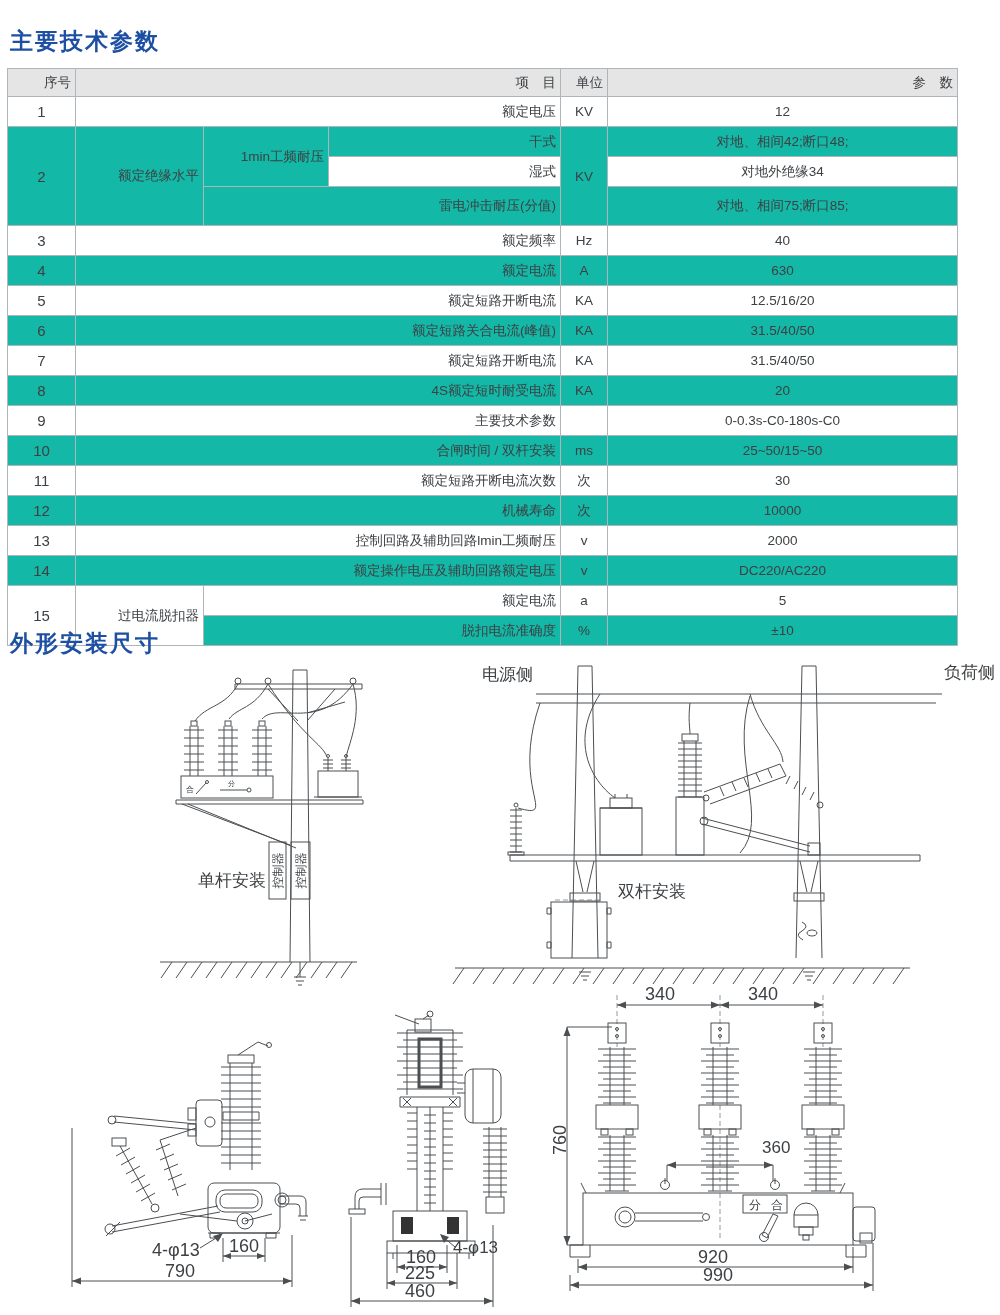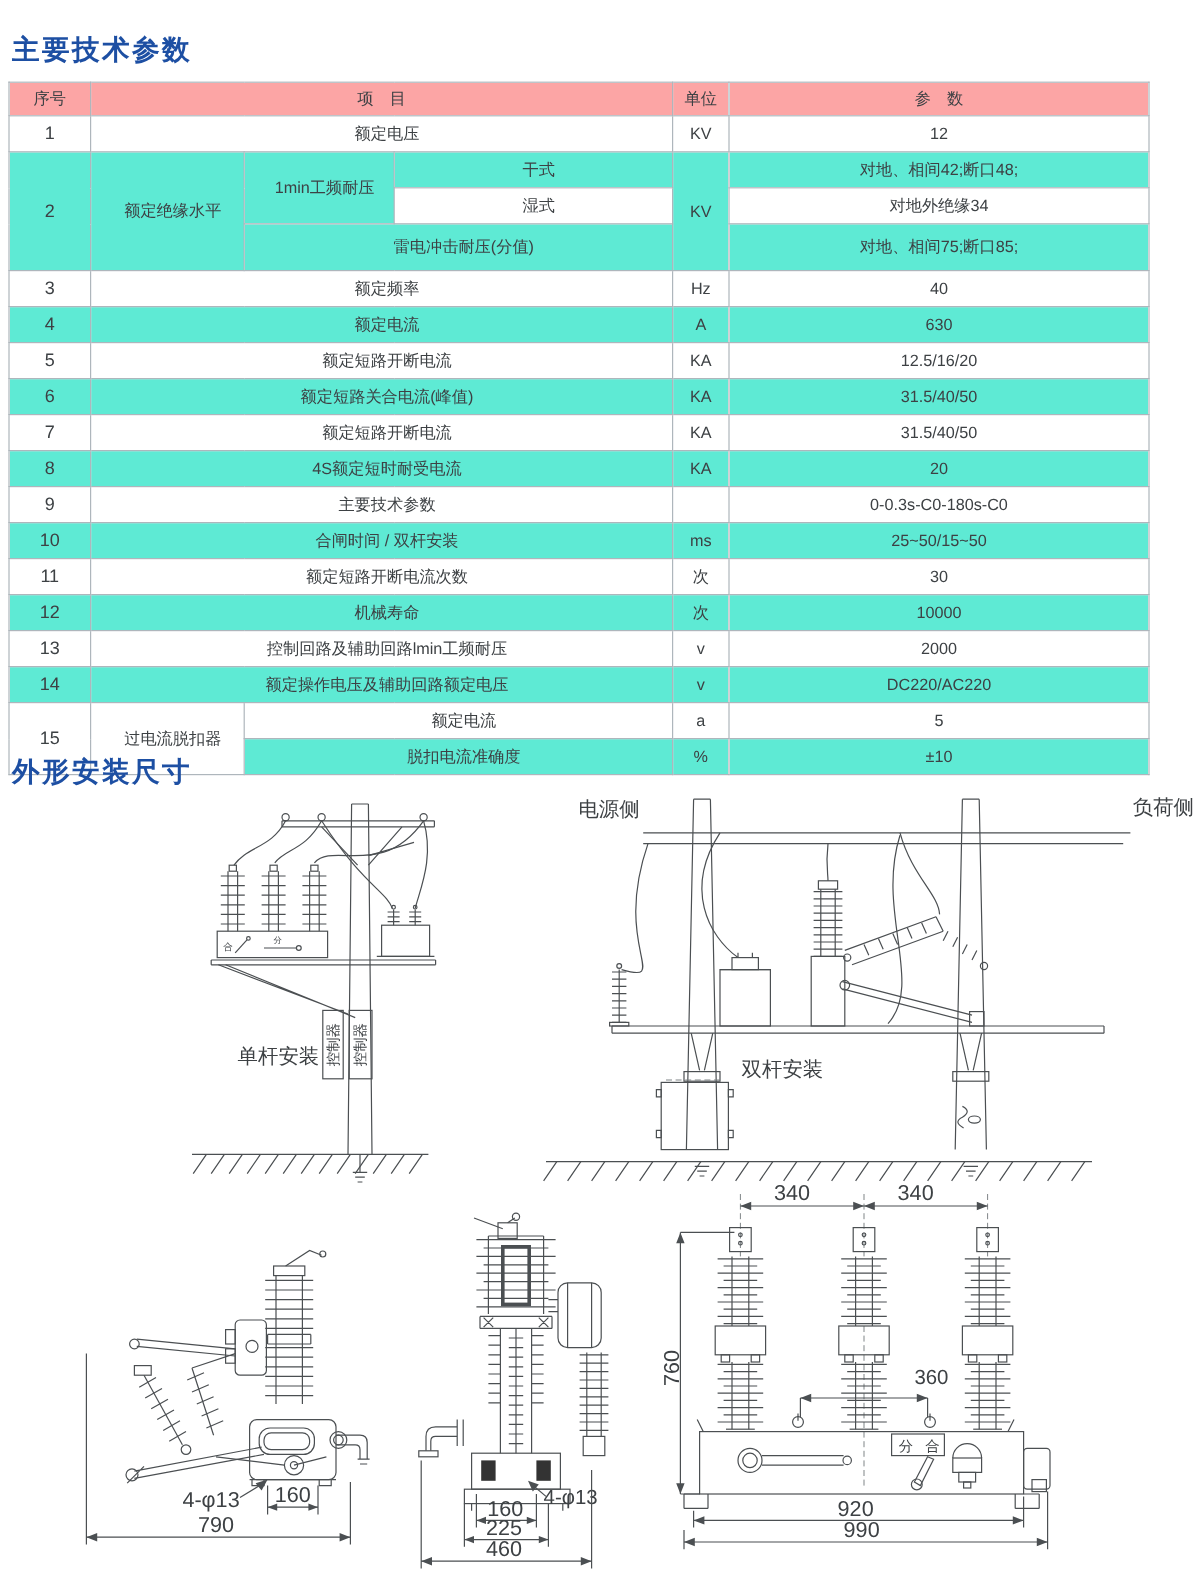--- a/index.html
+++ b/index.html
@@ -9,24 +9,24 @@
                font-weight:bold; letter-spacing:2px; }
   #title1 { top:26px; }
   #title2 { top:628px; }
 
   table.params { position:absolute; left:7px; top:68px; width:950px;
                  border-collapse:collapse; table-layout:fixed;
                  font-size:13.5px; color:#3d4144; }
   .params th, .params td { border:1px solid #aeb6bc; text-align:center;
                  padding:0 4px; height:29px; font-weight:normal;
                  overflow:hidden; white-space:nowrap; background:#fff; }
-  .params th { background:#fca5a5; height:27px; }
-  .params td.item { text-align:center; padding-left:13px; }
+  .params th { background:#e5e5e5; height:27px;text-align:right; }
+  .params td.item { text-align:right; padding-left:13px; }
   .params td.no { font-size:15px; }
-  .params tr.shade td { background:#5eead4; }
+  .params tr.shade td { background:#14b8a6; }
   .params td.wc { background:#fff; }
   .params tr.tall td { height:38px; }
 
   svg { position:absolute; overflow:visible; }
   .ln   { stroke:#4b4f52; stroke-width:1; fill:none; }
   .lnd  { stroke:#7a7f83; stroke-width:0.8; fill:none; stroke-dasharray:5 3; }
   .fill { fill:#333; stroke:none; }
   .ar   { fill:#4b4f52; stroke:none; }
   svg text { fill:#3d4144; }
   .dtx  { font-size:18px; }

